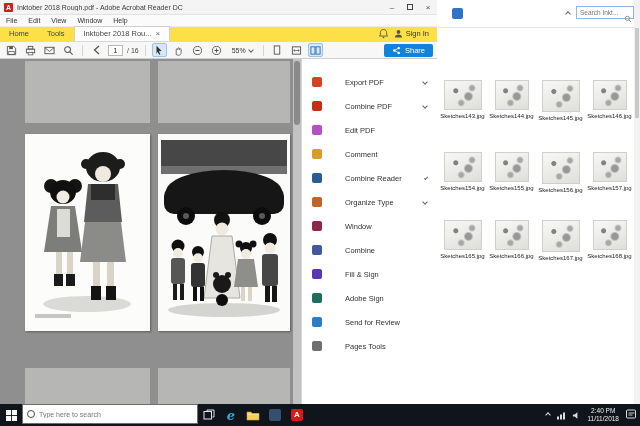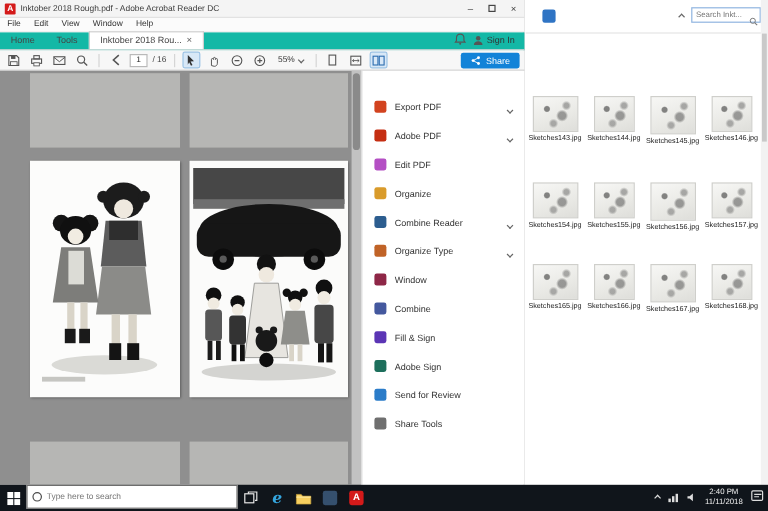--- a/index.html
+++ b/index.html
@@ -10,21 +10,21 @@
   
   .acrobat{position:absolute;left:0;top:0;width:437px;height:404px;background:#fff;border-right:1px solid #a9a9a9}
   .titlebar{position:absolute;left:0;top:0;width:437px;height:15px;background:#f4f4f4;display:flex;align-items:center;border-bottom:1px solid #e2e2e2}
   .adobelogo{width:9px;height:9px;border-radius:1px;margin:0 4px 0 4px;background:#d41a1a;color:#fff;font-size:7px;line-height:9px;text-align:center;font-weight:bold}
   .title{font-size:7px;color:#3a3a3a;white-space:nowrap;overflow:hidden}
   .wc{margin-left:auto;display:flex;height:15px}
   .wc-btn{width:18px;height:15px;font-size:8px;color:#444;display:flex;align-items:center;justify-content:center;cursor:default}
   .maxbox{width:6px;height:6px;border:1px solid #444}
   .menubar{position:absolute;left:0;top:15px;width:437px;height:12px;background:#fbfbfb;display:flex;align-items:center;gap:11px;padding-left:6px;border-bottom:1px solid #ececec}
   .menubar span{font-size:7px;color:#333}
-  .tabbar{position:absolute;left:0;top:27px;width:437px;height:15px;background:#14b8a6;display:flex;align-items:flex-end;border-bottom:1px solid #d8d8d8}
+  .tabbar{position:absolute;left:0;top:27px;width:437px;height:15px;background:#fde047;display:flex;align-items:flex-end;border-bottom:1px solid #d8d8d8}
   .tab{font-size:7.5px;color:#444;padding:2px 9px 3px 9px;height:15px;display:flex;align-items:center}
   .tab.doc{background:#fff;border:1px solid #cfcfcf;border-bottom:none;gap:4px;max-width:110px}
   .tab.doc .lbl{white-space:nowrap;overflow:hidden;text-overflow:ellipsis;max-width:88px}
   .tabx{font-size:8px;color:#666;line-height:8px}
   .tab-right{margin-left:auto;display:flex;align-items:center;gap:5px;padding-right:8px;height:15px}
   .signin{display:flex;align-items:flex-end;gap:3px;font-size:7.5px;color:#333}
   .toolbar{position:absolute;left:0;top:42px;width:437px;height:17px;background:#f7f7f7;border-bottom:1px solid #cfcfcf;display:flex;align-items:center;padding:0 4px;gap:4px}
   .tbtn{width:15px;height:14px;display:flex;align-items:center;justify-content:center;border-radius:2px}
   .tbtn.active{background:#d8e8f7;border:1px solid #9cc3e5}
   .tsep{width:1px;height:11px;background:#d5d5d5;margin:0 2px}
@@ -38,21 +38,21 @@
   
   .docarea{position:absolute;left:0;top:59px;width:301px;height:345px;background:#8f8f8f;overflow:hidden}
   .ppage{position:absolute;background:#b6b6b4}
   .page{position:absolute;background:#fcfcfb;box-shadow:1px 1px 2px rgba(0,0,0,.35)}
   .page svg{display:block;width:100%;height:100%}
   .vscroll{position:absolute;right:0;top:0;width:8px;height:345px;background:#c2c2c2}
   .vthumb{position:absolute;left:1px;top:2px;width:6px;height:64px;background:#8a8a8a;border-radius:3px}
 
   
   .toolspanel{position:absolute;left:301px;top:59px;width:136px;height:345px;background:#fff;border-left:1px solid #d6d6d6;padding-top:11px;display:flex;flex-direction:column}
-  .tp-item{height:24px;display:flex;align-items:flex-end;gap:7px;padding:0 10px;cursor:default}
+  .tp-item{height:24px;display:flex;align-items:center;gap:23px;padding:0 10px;cursor:default}
   .tp-ic{width:10px;height:10px;border-radius:2px;flex:0 0 auto}
   .tp-label{font-size:7.5px;color:#323232;white-space:nowrap}
   .tp-chev{margin-left:auto}
 
   
   .explorer{position:absolute;left:438px;top:0;width:202px;height:404px;background:#fff}
   .ex-top{position:absolute;left:0;top:0;width:202px;height:28px;border-bottom:1px solid #e4e4e4}
   .ex-blueicon{position:absolute;left:14px;top:8px;width:11px;height:11px;border-radius:2px;background:#2f74c4}
   .ex-collapse{position:absolute;left:128px;top:12px}
   .ex-search{position:absolute;left:138px;top:6px;width:58px;height:13px;border:1px solid #90b5e0;font-size:6.5px;color:#555;padding:0 10px 0 3px;background:#fff}
@@ -315,30 +315,30 @@
     </div>
 
     <div class="toolspanel">
       <div class="tp-item">
         <span class="tp-ic" style="background: rgb(210, 67, 31);"></span>
         <span class="tp-label">Export PDF</span>
         <span class="chev tp-chev"></span>
       </div>
       <div class="tp-item">
         <span class="tp-ic" style="background: rgb(197, 46, 18);"></span>
-        <span class="tp-label">Adobe PDF</span>
+        <span class="tp-label">Combine PDF</span>
         <span class="chev tp-chev"></span>
       </div>
       <div class="tp-item">
         <span class="tp-ic" style="background: rgb(180, 79, 196);"></span>
         <span class="tp-label">Edit PDF</span>
       </div>
       <div class="tp-item">
         <span class="tp-ic" style="background: rgb(217, 155, 43);"></span>
-        <span class="tp-label">Organize</span>
+        <span class="tp-label">Comment</span>
       </div>
       <div class="tp-item">
         <span class="tp-ic" style="background: rgb(44, 93, 143);"></span>
         <span class="tp-label">Combine Reader</span>
         <span class="chev tp-chev"></span>
       </div>
       <div class="tp-item">
         <span class="tp-ic" style="background: rgb(192, 99, 39);"></span>
         <span class="tp-label">Organize Type</span>
         <span class="chev tp-chev"></span>
@@ -358,21 +358,21 @@
       <div class="tp-item">
         <span class="tp-ic" style="background: rgb(29, 111, 92);"></span>
         <span class="tp-label">Adobe Sign</span>
       </div>
       <div class="tp-item">
         <span class="tp-ic" style="background: rgb(43, 124, 201);"></span>
         <span class="tp-label">Send for Review</span>
       </div>
       <div class="tp-item">
         <span class="tp-ic" style="background: rgb(111, 111, 111);"></span>
-        <span class="tp-label">Share Tools</span>
+        <span class="tp-label">Pages Tools</span>
       </div>
     </div>
   </div>
 
   <div class="explorer">
     <div class="ex-top">
       <span class="ex-blueicon"></span>
       <span class="chev chev-up ex-collapse"></span>
       <input class="ex-search" placeholder="Search Inkt..." style="">
       <span class="ex-mag">

